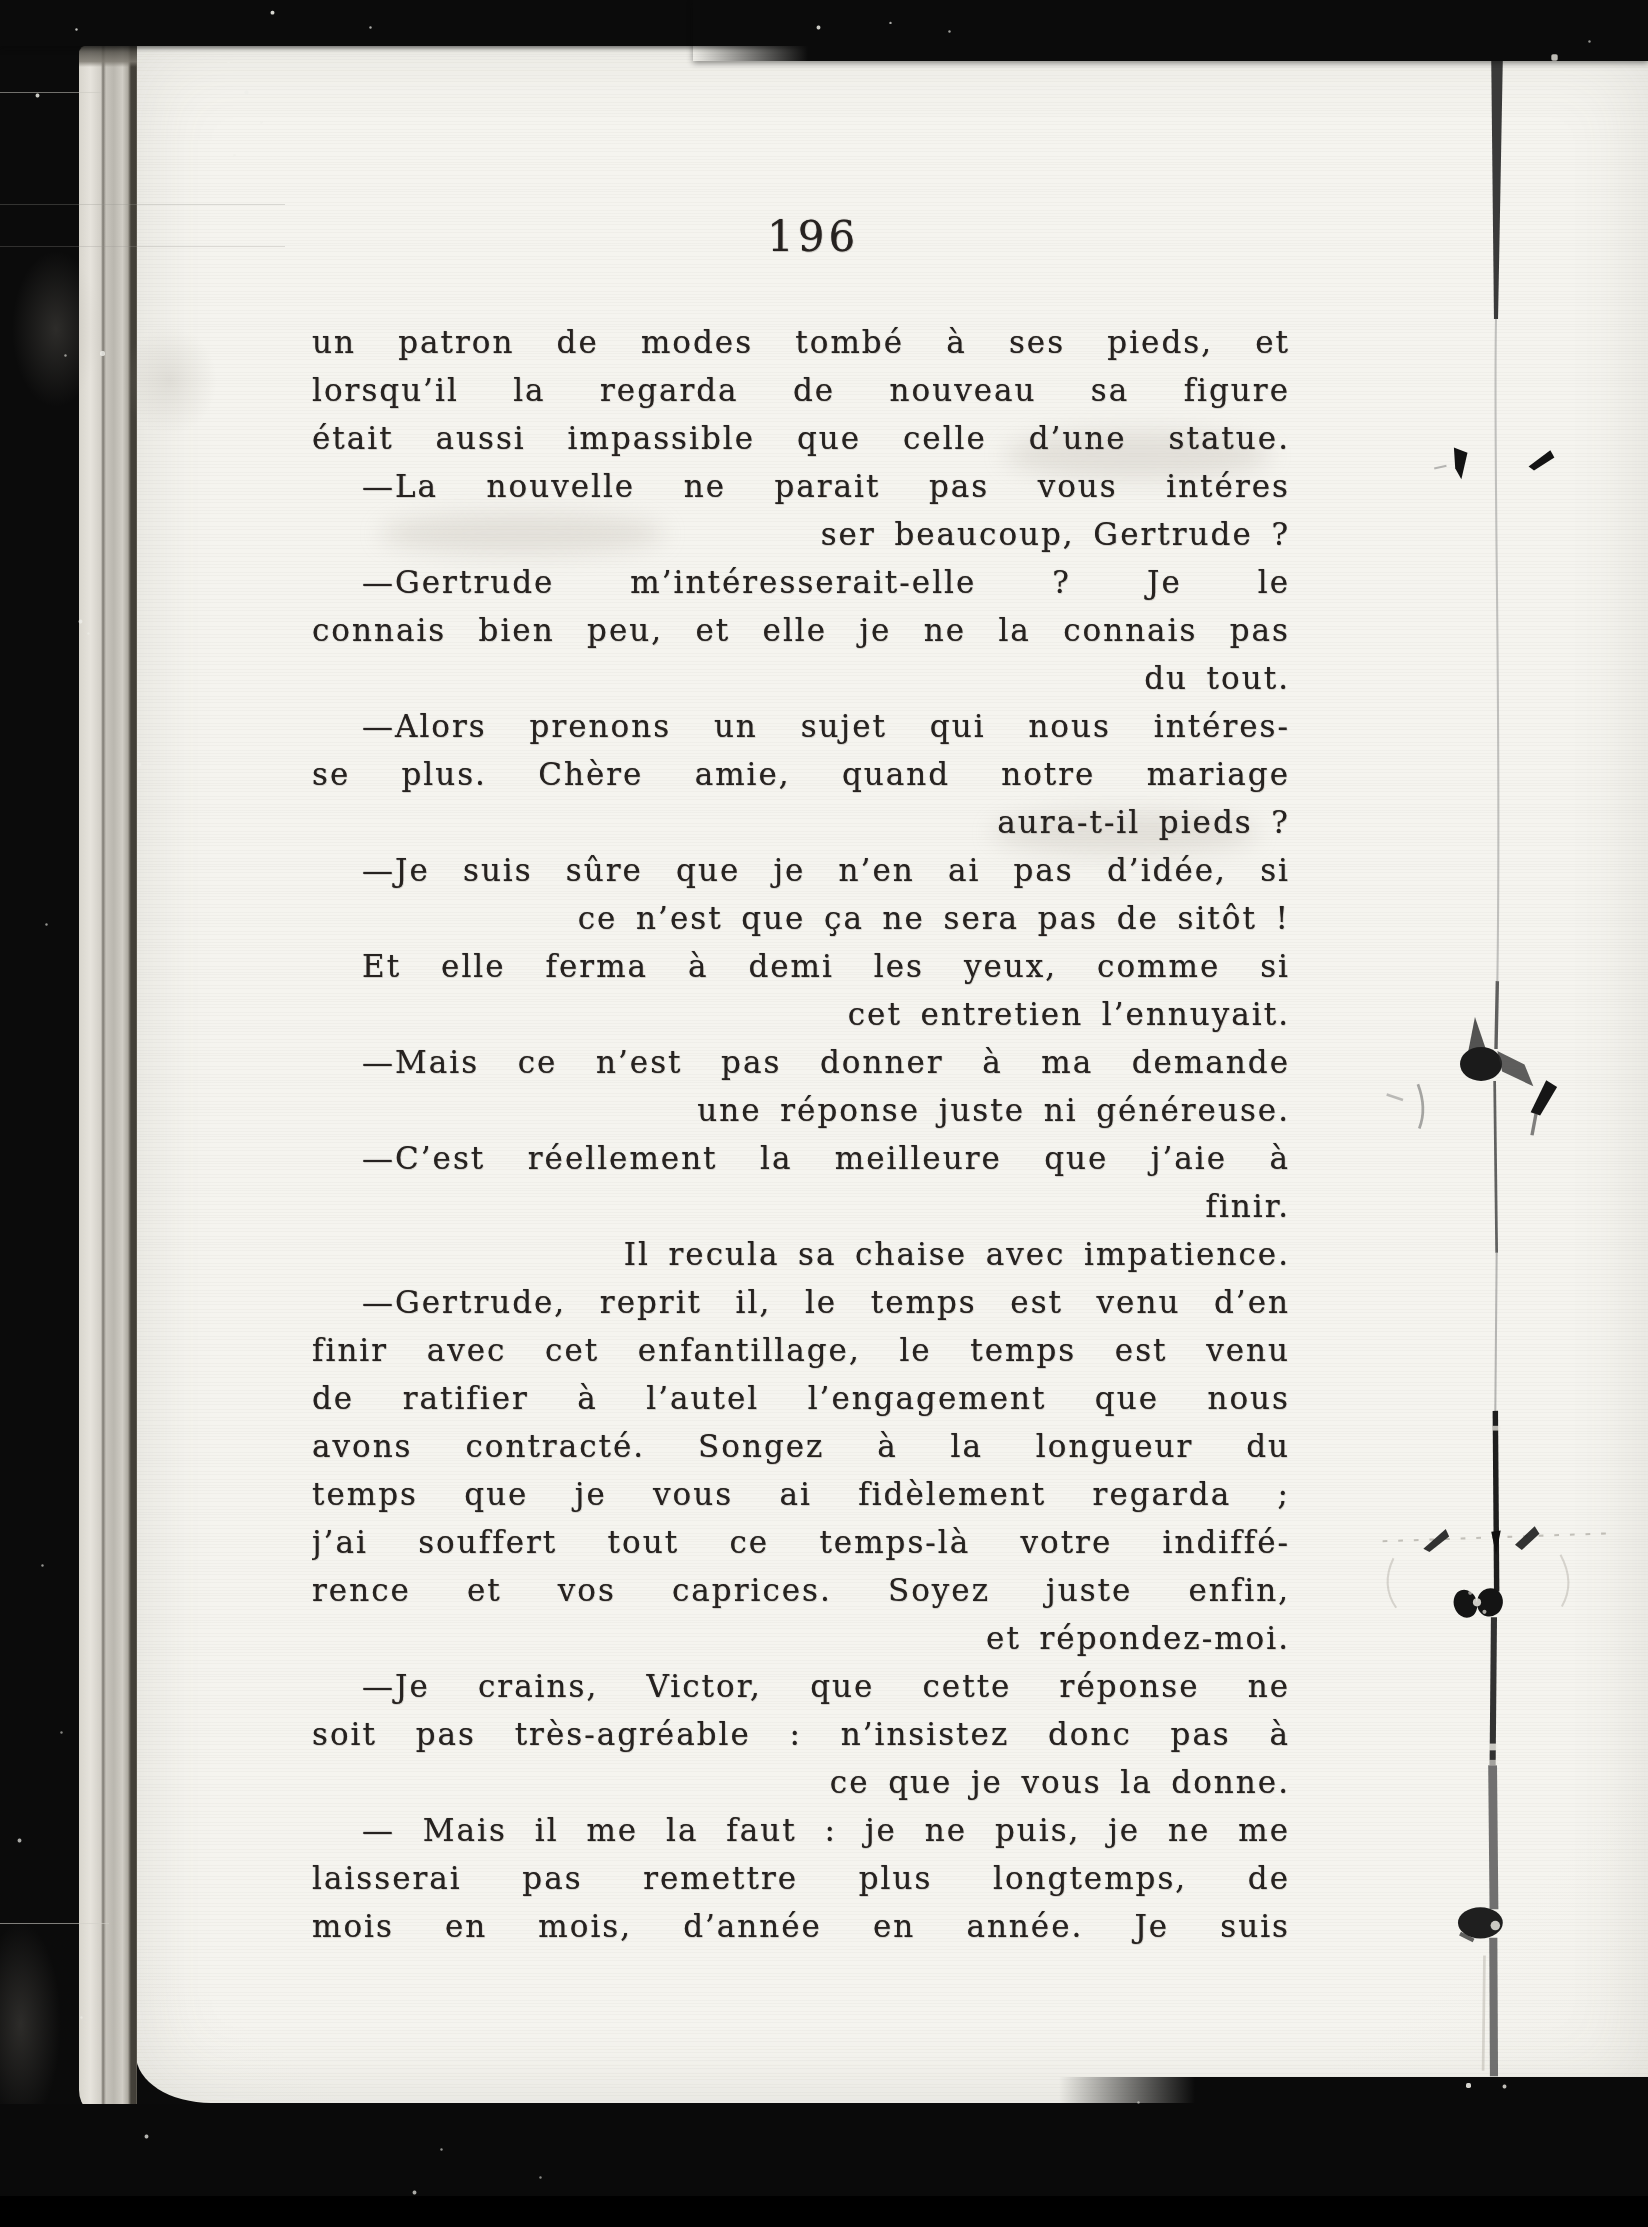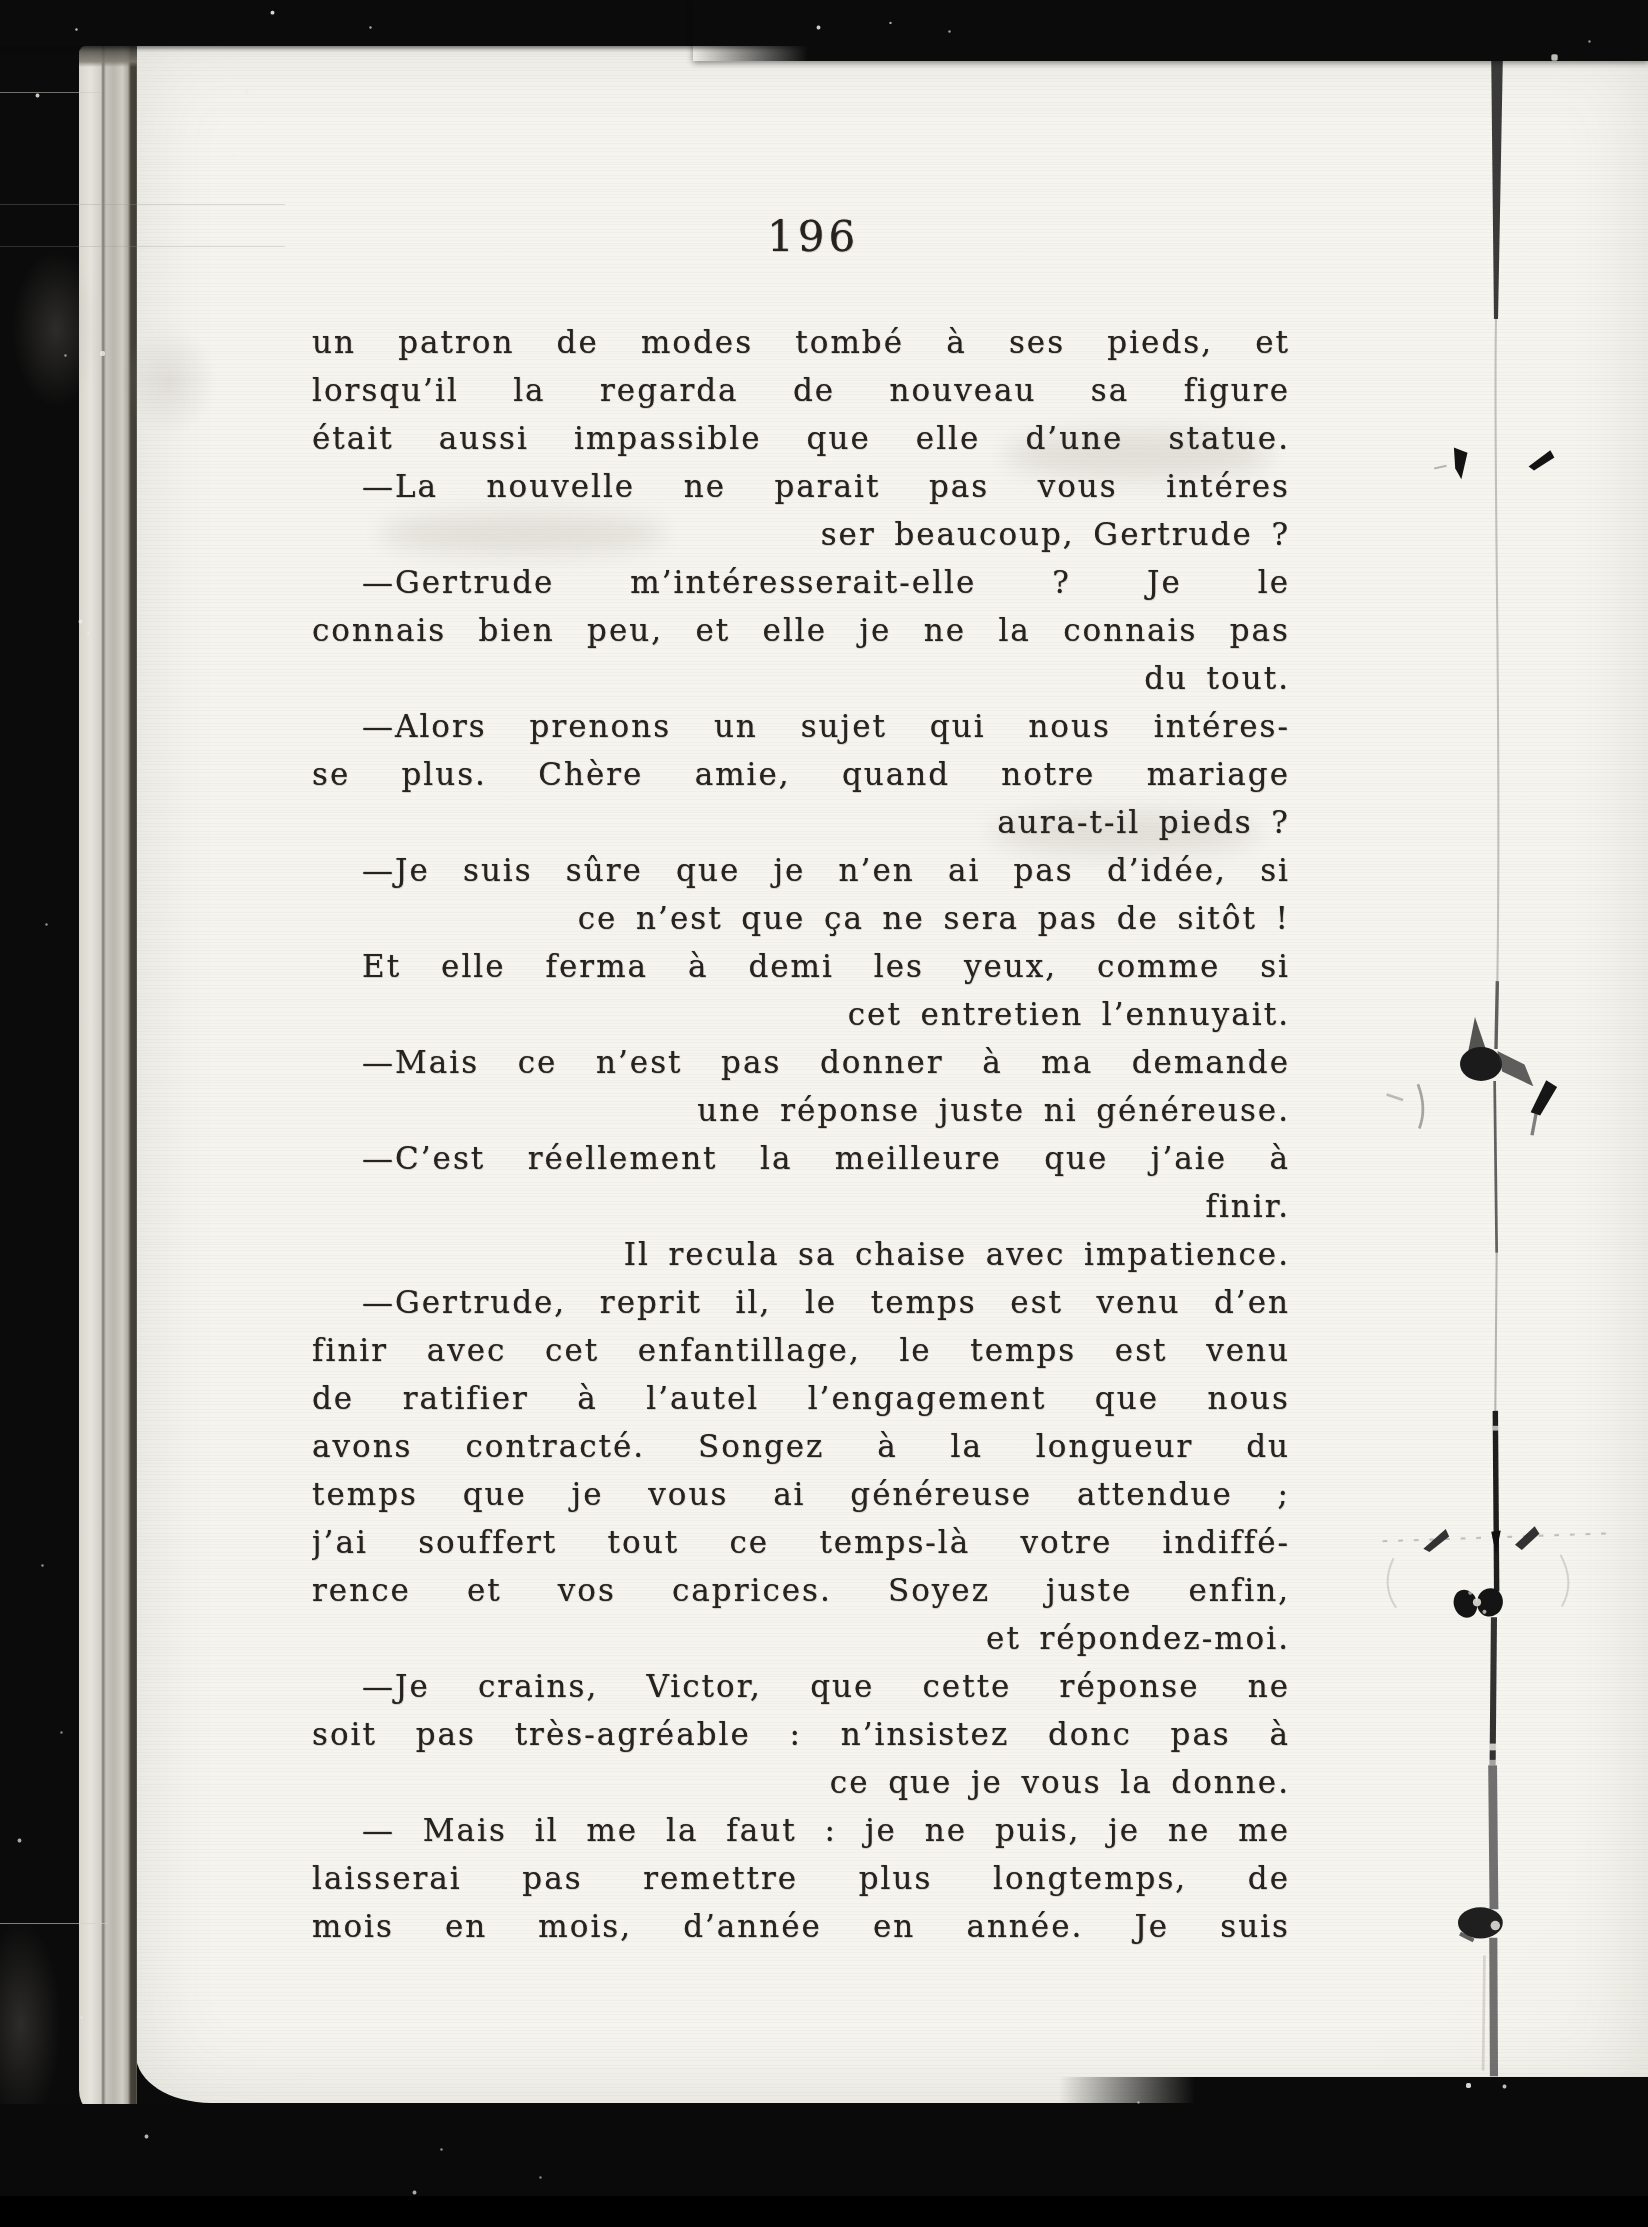--- a/index.html
+++ b/index.html
@@ -151,21 +151,21 @@
 
   <div class="smudge s1"></div>
   <div class="smudge s2"></div>
   <div class="smudge s3"></div>
 
   <div class="page-number">196</div>
 
   <div class="text-block">
       <div class="line just">un patron de modes tombé à ses pieds, et</div>
       <div class="line just">lorsqu’il la regarda de nouveau sa figure</div>
-      <div class="line just">était aussi impassible que elle d’une statue.</div>
+      <div class="line just">était aussi impassible que celle d’une statue.</div>
       <div class="line just indent">—La nouvelle ne parait pas vous intéres</div>
       <div class="line">ser beaucoup, Gertrude ?</div>
       <div class="line just indent">—Gertrude m’intéresserait-elle ? Je le</div>
       <div class="line just">connais bien peu, et elle je ne la connais pas</div>
       <div class="line">du tout.</div>
       <div class="line just indent">—Alors prenons un sujet qui nous intéres-</div>
       <div class="line just">se plus. Chère amie, quand notre mariage</div>
       <div class="line">aura-t-il pieds ?</div>
       <div class="line just indent">—Je suis sûre que je n’en ai pas d’idée, si</div>
       <div class="line">ce n’est que ça ne sera pas de sitôt !</div>
@@ -173,21 +173,21 @@
       <div class="line">cet entretien l’ennuyait.</div>
       <div class="line just indent">—Mais ce n’est pas donner à ma demande</div>
       <div class="line">une réponse juste ni généreuse.</div>
       <div class="line just indent">—C’est réellement la meilleure que j’aie à</div>
       <div class="line">finir.</div>
       <div class="line indent">Il recula sa chaise avec impatience.</div>
       <div class="line just indent">—Gertrude, reprit il, le temps est venu d’en</div>
       <div class="line just">finir avec cet enfantillage, le temps est venu</div>
       <div class="line just">de ratifier à l’autel l’engagement que nous</div>
       <div class="line just">avons contracté. Songez à la longueur du</div>
-      <div class="line just">temps que je vous ai généreuse attendue ;</div>
+      <div class="line just">temps que je vous ai fidèlement regarda ;</div>
       <div class="line just">j’ai souffert tout ce temps-là votre indiffé-</div>
       <div class="line just">rence et vos caprices. Soyez juste enfin,</div>
       <div class="line">et répondez-moi.</div>
       <div class="line just indent">—Je crains, Victor, que cette réponse ne</div>
       <div class="line just">soit pas très-agréable : n’insistez donc pas à</div>
       <div class="line">ce que je vous la donne.</div>
       <div class="line just indent">— Mais il me la faut : je ne puis, je ne me</div>
       <div class="line just">laisserai pas remettre plus longtemps, de</div>
       <div class="line just">mois en mois, d’année en année. Je suis</div>
     </div>

